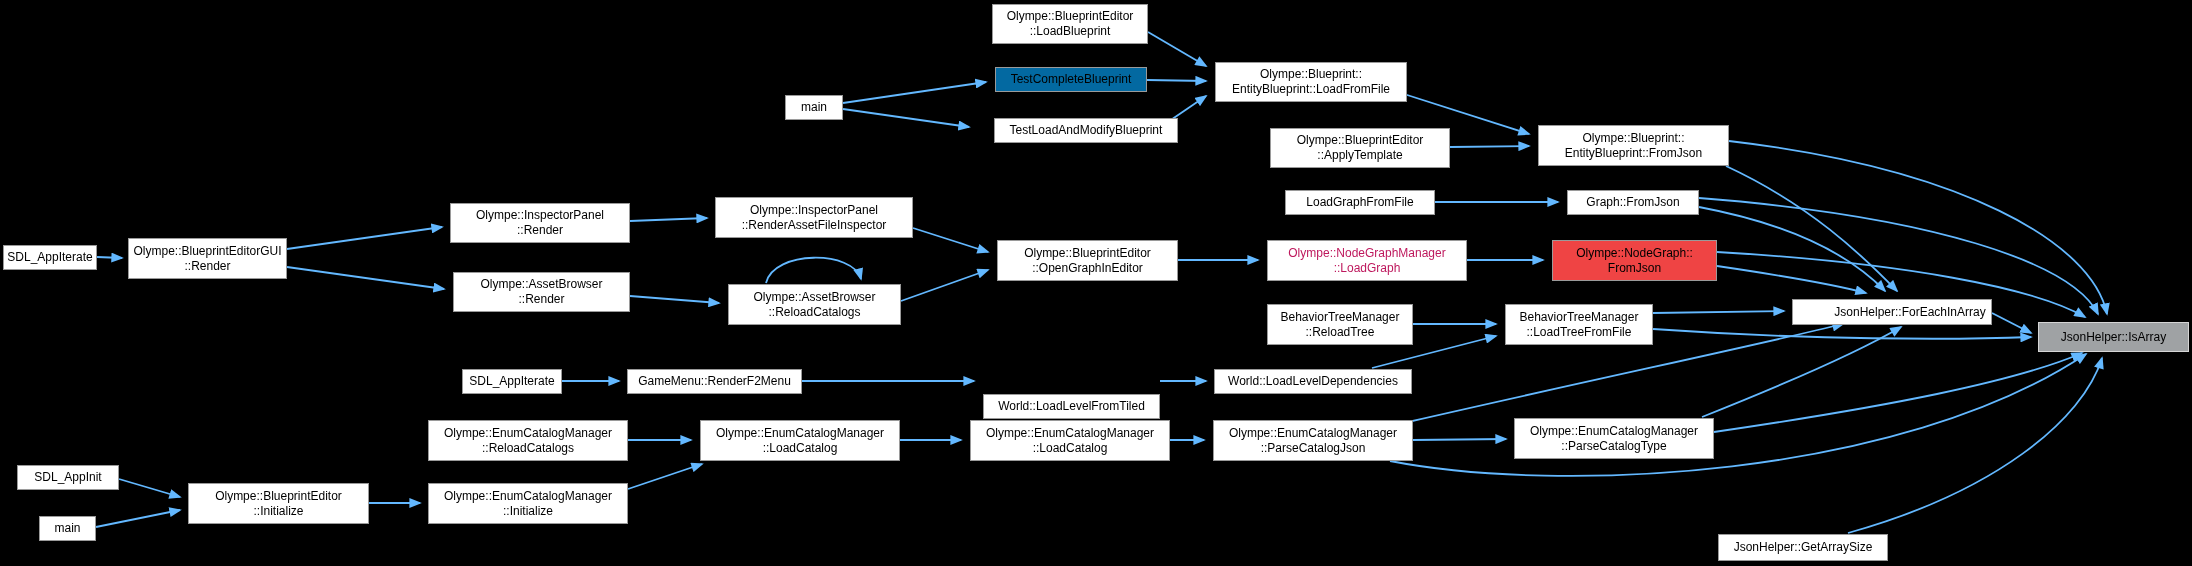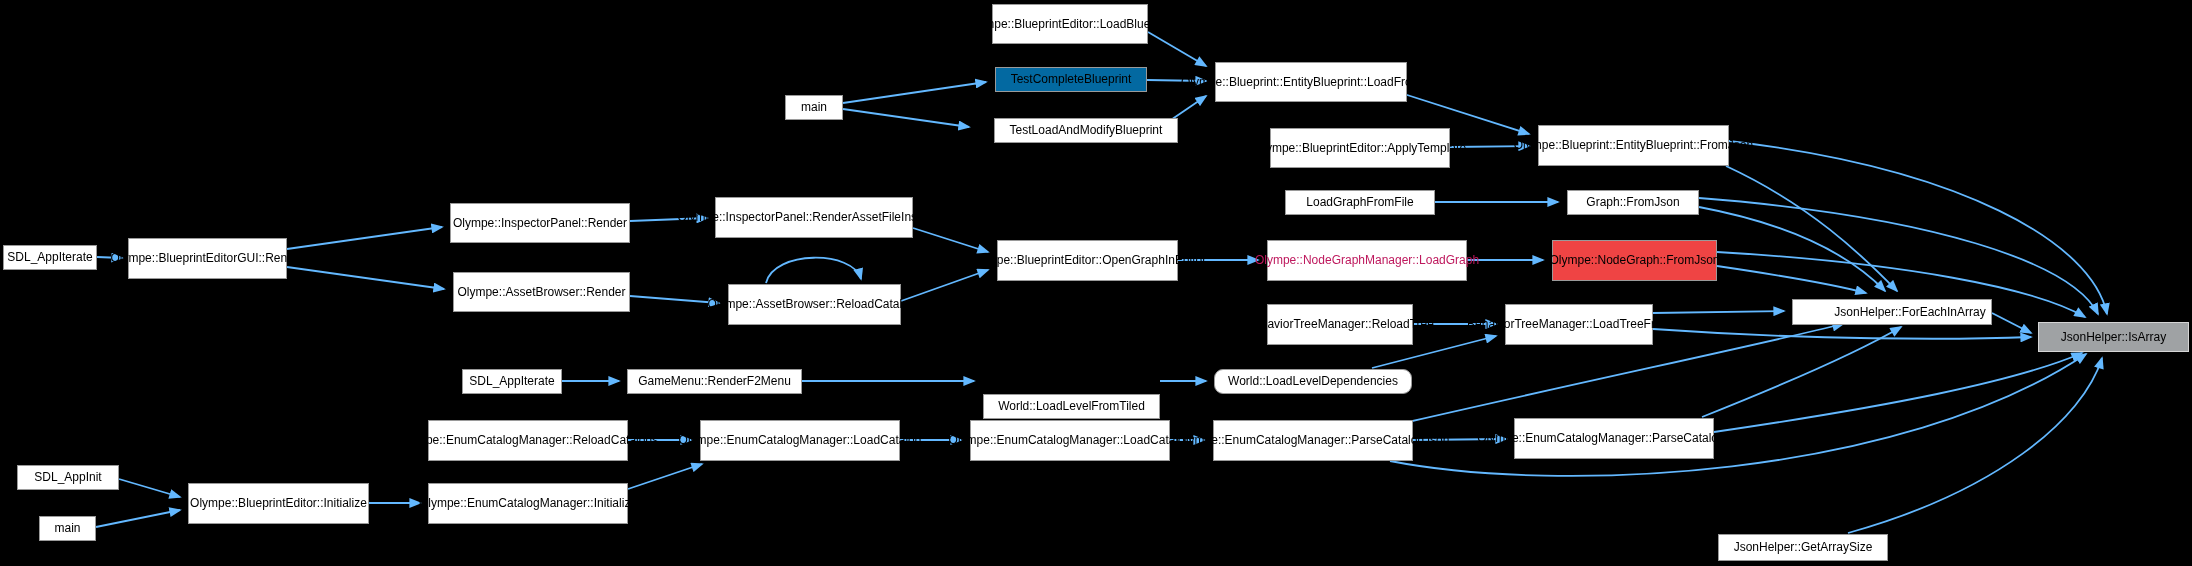--- a/index.html
+++ b/index.html
@@ -4,21 +4,21 @@
 <style>
   html,body { margin:0; padding:0; background:#000; }
   .stage {
     position:relative; width:2192px; height:566px; background:#000000;
     font-family:"Liberation Sans", sans-serif; overflow:hidden;
   }
   svg.edge-layer { position:absolute; left:0; top:0; width:2192px; height:566px; }
   .edge { fill:none; stroke-width:1.8px; }
   .node {
     position:absolute; box-sizing:border-box;
-    display:flex; align-items:center; justify-content:center;
+    display:flex; flex-direction:column; align-items:center; justify-content:center;
     text-align:center; font-size:12px; line-height:15px; color:#000;
     background:#ffffff; border:1.5px solid #9a9a9a; cursor:pointer;
     white-space:nowrap;
   }
   .node.highlighted { background:#9fa2a4; border-color:#d5d5d5; cursor:default; }
   .node span { display:block; }
 </style>
 </head>
 <body>
 
@@ -152,21 +152,21 @@
       </div>
       <div class="node" style="left: 462px; top: 369px; width: 100px; height: 25px; background: rgb(255, 255, 255); border-color: rgb(154, 154, 154); color: rgb(0, 0, 0);">
         <span>SDL_AppIterate</span>
       </div>
       <div class="node" style="left: 627px; top: 369px; width: 175px; height: 25px; background: rgb(255, 255, 255); border-color: rgb(154, 154, 154); color: rgb(0, 0, 0);">
         <span>GameMenu::RenderF2Menu</span>
       </div>
       <div class="node" style="left: 983px; top: 369px; width: 177px; height: 25px; background: rgb(255, 255, 255); border-color: rgb(154, 154, 154); color: rgb(0, 0, 0); margin-top: 25px;">
         <span>World::LoadLevelFromTiled</span>
       </div>
-      <div class="node" style="left: 1214px; top: 369px; width: 198px; height: 25px; background: rgb(255, 255, 255); border-color: rgb(154, 154, 154); color: rgb(0, 0, 0); border-radius: 9px;">
+      <div class="node" style="left: 1214px; top: 369px; width: 198px; height: 25px; background: rgb(255, 255, 255); border-color: rgb(154, 154, 154); color: rgb(0, 0, 0);">
         <span>World::LoadLevelDependencies</span>
       </div>
       <div class="node" style="left: 428px; top: 420px; width: 200px; height: 41px; background: rgb(255, 255, 255); border-color: rgb(154, 154, 154); color: rgb(0, 0, 0);">
         <span>Olympe::EnumCatalogManager</span>
         <span>::ReloadCatalogs</span>
       </div>
       <div class="node" style="left: 700px; top: 420px; width: 200px; height: 41px; background: rgb(255, 255, 255); border-color: rgb(154, 154, 154); color: rgb(0, 0, 0);">
         <span>Olympe::EnumCatalogManager</span>
         <span>::LoadCatalog</span>
       </div>

